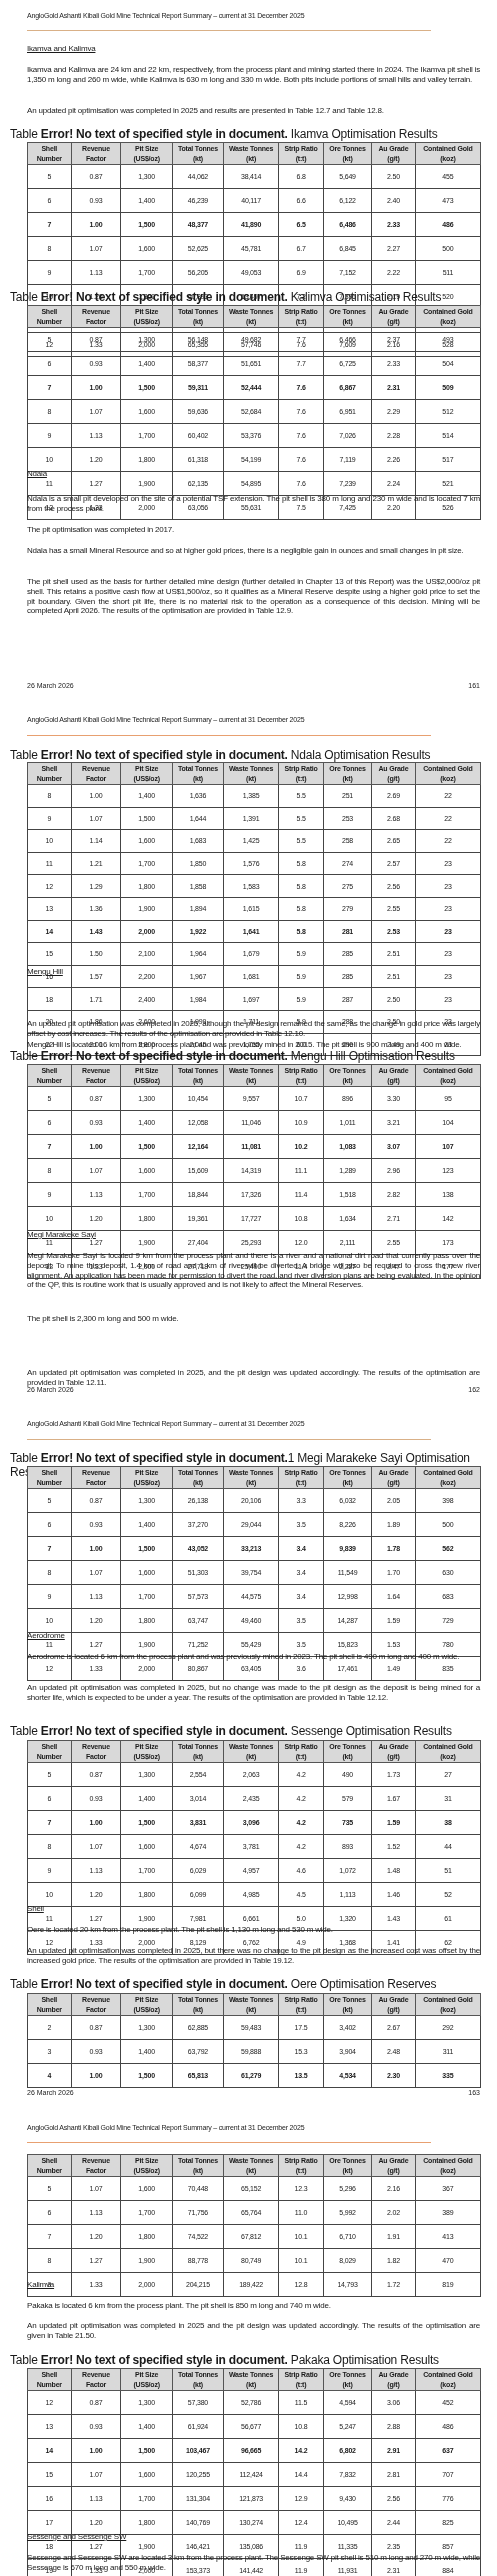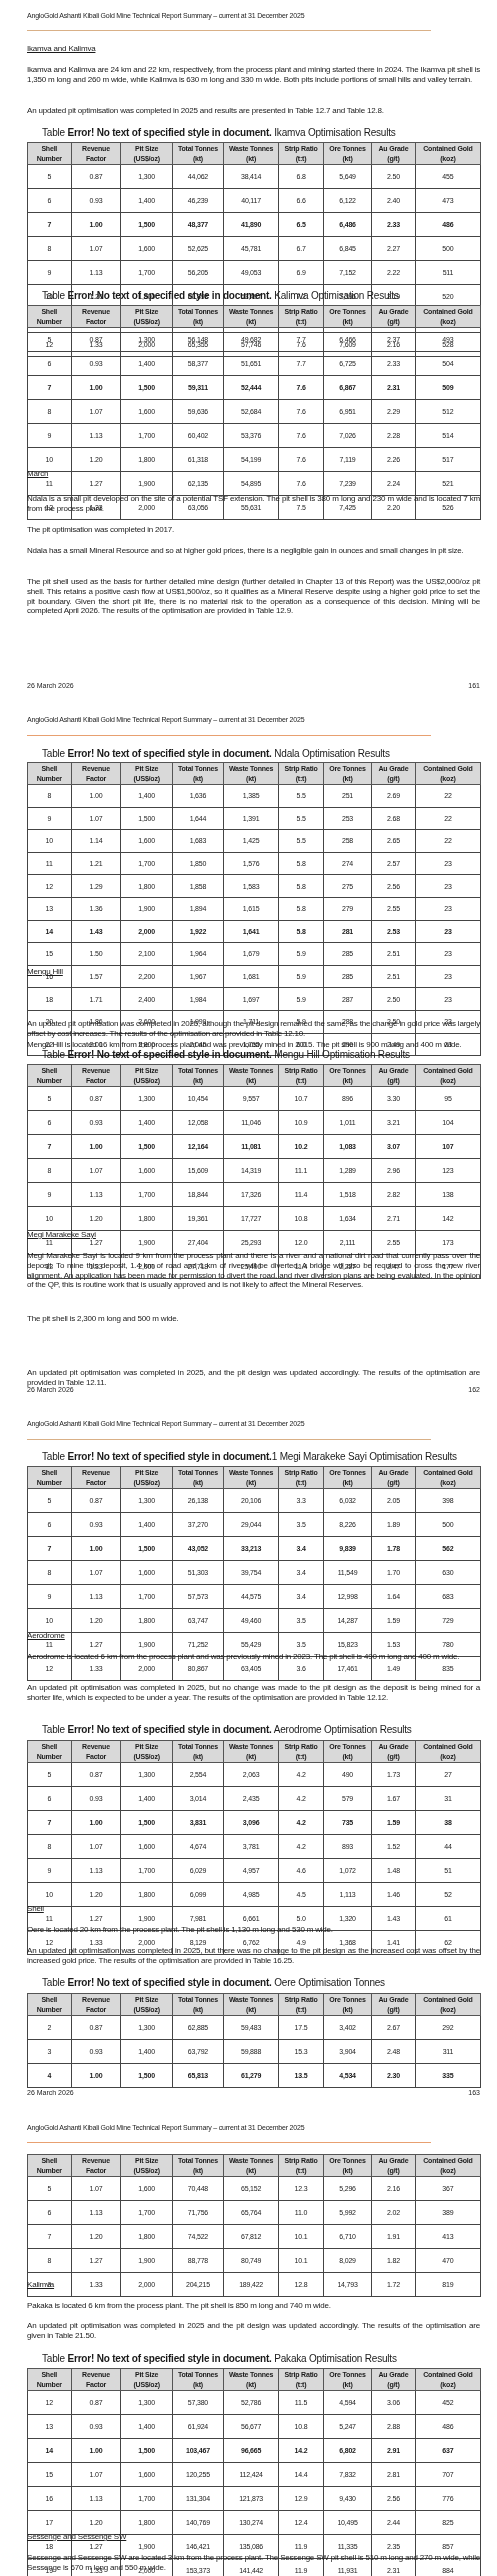--- a/index.html
+++ b/index.html
@@ -4,21 +4,21 @@
 <style>
   html, body { margin:0; padding:0; background:#ffffff; }
   body { width:497px; height:2813px; position:relative; font-family:"Liberation Sans", sans-serif; color:#1a1a1a; overflow:hidden; }
   .abs { position:absolute; }
   .hdr { left:27px; font-size:7px; letter-spacing:-0.2px; color:#222; }
   .hdr-rule { left:27px; width:404px; height:1px; background:#e8a070; }
   .hdr-rule.tan { background:#d9b087; }
   .footer { left:27px; width:453px; font-size:7px; color:#222; display:flex; justify-content:space-between; }
   .h { left:27px; font-size:8px; text-decoration:underline; letter-spacing:-0.2px; }
   .p { left:27px; width:453px; font-size:8px; line-height:9.8px; text-align:justify; letter-spacing:-0.2px; }
-  .cap { left:42px; font-size:10px; letter-spacing:-0.2px; }
+  .cap { left:10px; font-size:12px; letter-spacing:-0.2px; }
   .cap b { font-weight:bold; }
   table.t { position:absolute; left:27px; width:454px; border-collapse:collapse; font-family:"Liberation Sans", sans-serif; font-size:7px; letter-spacing:-0.2px; }
   table.t th { background:#d9d9d9; font-weight:bold; border:0.5px solid #555; padding:1px 1px; line-height:9.5px; text-align:center; vertical-align:middle; }
   table.t td { border:0.5px solid #444; text-align:center; height:23px; padding:0; }
   table.t.sm td { height:21.6px; }
   table.t tr.hl td { font-weight:bold; }
 </style>
 </head>
 <body>
 
@@ -235,21 +235,21 @@
         <td>63,056</td>
         <td>55,631</td>
         <td>7.5</td>
         <td>7,425</td>
         <td>2.20</td>
         <td>526</td>
       </tr>
     </tbody>
   </table>
 
-<div class="abs h" style="top:469px">March</div>
+<div class="abs h" style="top:469px">Ndala</div>
 <div class="abs p" style="top:494px">Ndala is a small pit developed on the site of a potential TSF extension. The pit shell is 380 m long and 230 m wide and is located 7 km from the process plant.</div>
 <div class="abs p" style="top:525px">The pit optimisation was completed in 2017.</div>
 <div class="abs p" style="top:546px">Ndala has a small Mineral Resource and so at higher gold prices, there is a negligible gain in ounces and small changes in pit size.</div>
 <div class="abs p" style="top:577px">The pit shell used as the basis for further detailed mine design (further detailed in Chapter 13 of this Report) was the US$2,000/oz pit shell.  This retains a positive cash flow at US$1,500/oz, so it qualifies as a Mineral Reserve despite using a higher gold price to set the pit boundary. Given the short pit life, there is no material risk to the operation as a consequence of this decision. Mining will be completed April 2026. The results of the optimisation are provided in Table 12.9.</div>
 
 <div class="abs footer" style="top:682px">
     <span>26 March 2026</span>
     <span>161</span>
   </div>
 
@@ -631,21 +631,21 @@
         <td>17,461</td>
         <td>1.49</td>
         <td>835</td>
       </tr>
     </tbody>
   </table>
 
 <div class="abs h" style="top:1631px">Aerodrome</div>
 <div class="abs p" style="top:1652px">Aerodrome is located 6 km from the process plant and was previously mined in 2023.  The pit shell is 490 m long and 400 m wide.</div>
 <div class="abs p" style="top:1683px">An updated pit optimisation was completed in 2025, but no change was made to the pit design as the deposit is being mined for a shorter life, which is expected to be under a year.  The results of the optimisation are provided in Table 12.12.</div>
-<div class="abs cap" style="top:1724px"><span>Table</span> <b>Error! No text of specified style in document.</b> <span>Aerodrome Optimisation Results</span></div>
+<div class="abs cap" style="top:1724px"><span>Table</span> <b>Error! No text of specified style in document.</b> <span>Sessenge Optimisation Results</span></div>
 <table class="t" style="top:1740px">
     <thead>
       <tr>
         <th>Shell Number</th>
         <th>Revenue Factor</th>
         <th>Pit Size (US$/oz)</th>
         <th>Total Tonnes (kt)</th>
         <th>Waste Tonnes (kt)</th>
         <th>Strip Ratio (t:t)</th>
         <th>Ore Tonnes (kt)</th>
@@ -740,22 +740,22 @@
         <td>4.9</td>
         <td>1,368</td>
         <td>1.41</td>
         <td>62</td>
       </tr>
     </tbody>
   </table>
 
 <div class="abs h" style="top:1904px">Shell</div>
 <div class="abs p" style="top:1925px">Oere is located 20 km from the process plant.  The pit shell is 1,130 m long and 530 m wide.</div>
-<div class="abs p" style="top:1946px">An updated pit optimisation was completed in 2025, but there was no change to the pit design as the increased cost was offset by the increased gold price. The results of the optimisation are provided in Table 16.25.</div>
-<div class="abs cap" style="top:1977px"><span>Table</span> <b>Error! No text of specified style in document.</b> <span>Oere Optimisation Tonnes</span></div>
+<div class="abs p" style="top:1946px">An updated pit optimisation was completed in 2025, but there was no change to the pit design as the increased cost was offset by the increased gold price. The results of the optimisation are provided in Table 19.12.</div>
+<div class="abs cap" style="top:1977px"><span>Table</span> <b>Error! No text of specified style in document.</b> <span>Oere Optimisation Reserves</span></div>
 <table class="t" style="top:1993px">
     <thead>
       <tr>
         <th>Shell Number</th>
         <th>Revenue Factor</th>
         <th>Pit Size (US$/oz)</th>
         <th>Total Tonnes (kt)</th>
         <th>Waste Tonnes (kt)</th>
         <th>Strip Ratio (t:t)</th>
         <th>Ore Tonnes (kt)</th>

